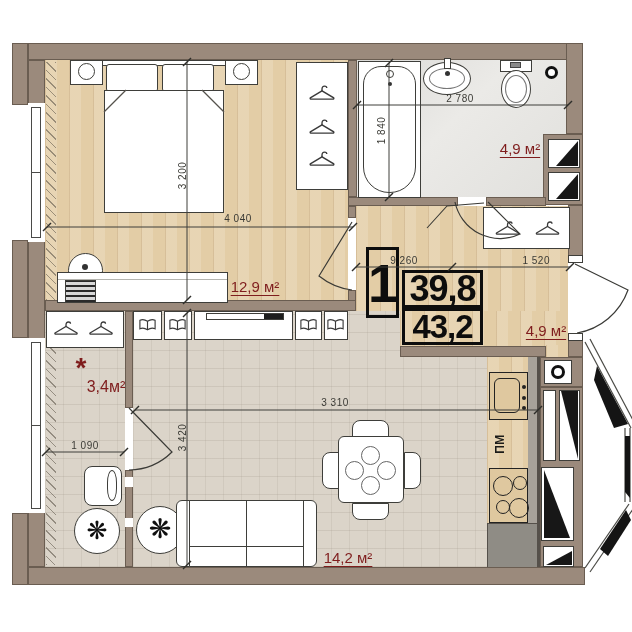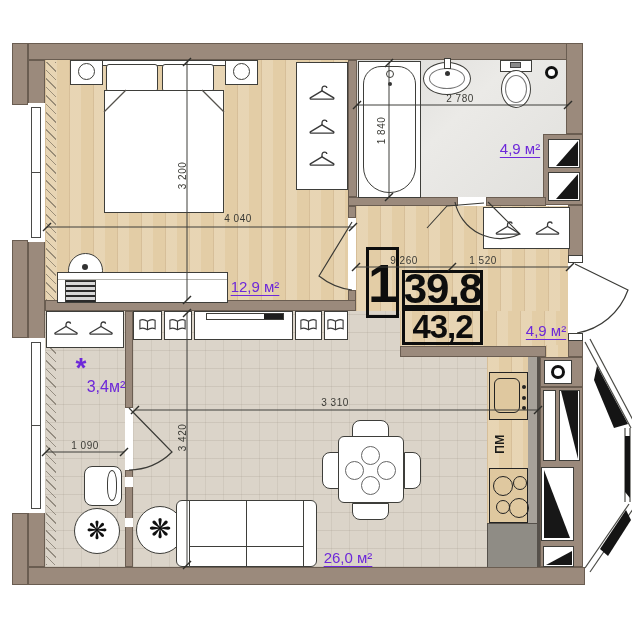--- a/index.html
+++ b/index.html
@@ -13,21 +13,21 @@
         background-image:repeating-linear-gradient(0deg,rgba(120,110,95,.14) 0 1px,transparent 1px 18px),
                          repeating-linear-gradient(90deg,rgba(120,110,95,.11) 0 1px,transparent 1px 18px);}
   .bathfloor{position:absolute;box-sizing:border-box;background-color:#ebeae7;
         background-image:linear-gradient(135deg,rgba(195,195,192,.4) 0%,rgba(255,255,255,0) 45%,rgba(200,200,196,.3) 100%);}
   .hatch{position:absolute;background:repeating-linear-gradient(45deg,rgba(90,82,70,.55) 0 1px,transparent 1px 6px);}
   .furn{position:absolute;box-sizing:border-box;background:#fff;border:1.5px solid #3e3e3a;}
   .thin{border-width:1px;}
   .gap{position:absolute;background:#fff;}
   .stampbox{position:absolute;box-sizing:border-box;border:3px solid #0d0d0d;display:flex;align-items:center;justify-content:center;
             font-weight:bold;color:#0d0d0d;letter-spacing:-1px;z-index:25;}
-  .lbl{position:absolute;font-size:15px;color:#6d28d9;text-align:center;z-index:60;white-space:nowrap;}
+  .lbl{position:absolute;font-size:15px;color:#7f1d1d;text-align:center;z-index:60;white-space:nowrap;}
   .lbl u{text-decoration:underline;text-underline-offset:3px;}
   .dim{position:absolute;font-size:10px;color:#3a3a35;text-align:center;z-index:60;white-space:nowrap;letter-spacing:.5px;}
   .rot{transform:rotate(-90deg);}
   .circle{border-radius:50%;}
   .icon{position:absolute;}
   .plant{position:absolute;color:#101010;text-align:center;z-index:22;}
   svg.ov{position:absolute;left:0;top:0;z-index:40;}
   .glz{position:absolute;box-sizing:border-box;background:#fff;border-left:1px solid #4a4a48;border-right:1px solid #4a4a48;border-top:1px solid #4a4a48;border-bottom:1px solid #4a4a48;}
 </style>
 </head>
@@ -150,21 +150,21 @@
     </svg>
   <svg class="icon" style="left:534px;top:220px;width:27px;height:16px;">
       <use href="#h"></use>
     </svg>
   <div class="furn thin" style="left:544px;top:360px;width:28px;height:24px;"></div>
   <div class="ab circle" style="left:551px;top:365px;width:14px;height:14px;background:#fff;border:3.5px solid #111;"></div>
 
   <div class="stampbox" style="left:366px;top:247px;width:33px;height:71px;font-size:54px;">
     <span>1</span>
   </div>
-  <div class="stampbox" style="left:402px;top:270px;width:81px;height:38px;font-size:42px;">
+  <div class="stampbox" style="left:402px;top:270px;width:81px;height:38px;font-size:36px;">
     <span>39,8</span>
   </div>
   <div class="stampbox" style="left:402px;top:308px;width:81px;height:37px;font-size:33px;">
     <span>43,2</span>
   </div>
 
   <div class="furn thin" style="left:133px;top:311px;width:29px;height:29px;"></div>
   <div class="furn thin" style="left:164px;top:311px;width:28px;height:29px;"></div>
   <div class="furn thin" style="left:194px;top:311px;width:99px;height:29px;"></div>
   <div class="furn thin" style="left:295px;top:311px;width:27px;height:29px;"></div>
@@ -292,28 +292,28 @@
     <g fill="#141414">
       <polygon points="597,366 628,424 614,428 594,380"></polygon>
       <polygon points="625,436 630,436 630,498 625,492"></polygon>
       <polygon points="600,549 626,510 631,520 608,556"></polygon>
     </g>
   </svg>
 
   <div class="lbl" style="left:218px;top:278px;width:74px;"><u>12,9 м²</u></div>
   <div class="lbl" style="left:496px;top:140px;width:48px;"><u>4,9 м²</u></div>
   <div class="lbl" style="left:522px;top:322px;width:48px;"><u>4,9 м²</u></div>
-  <div class="lbl" style="left:323px;top:549px;width:50px;"><u>26,0 м²</u></div>
+  <div class="lbl" style="left:323px;top:549px;width:50px;"><u>14,2 м²</u></div>
   <div class="lbl" style="left:82px;top:378px;width:48px;font-size:16px;">3,4м²</div>
   <div class="lbl" style="left:72px;top:352px;width:18px;font-size:28px;font-weight:bold;">*</div>
 
   <div class="dim" style="left:213px;top:213px;width:50px;">4 040</div>
   <div class="dim rot" style="left:160px;top:170px;width:44px;">3 200</div>
   <div class="dim" style="left:438px;top:93px;width:44px;">2 780</div>
   <div class="dim rot" style="left:359px;top:125px;width:44px;">1 840</div>
   <div class="dim" style="left:385px;top:255px;width:38px;">9 260</div>
-  <div class="dim" style="left:463px;top:255px;width:40px;">1 520</div>
+  <div class="dim" style="left:510px;top:255px;width:40px;text-align:right;">1 520</div>
   <div class="dim" style="left:313px;top:397px;width:44px;">3 310</div>
   <div class="dim rot" style="left:160px;top:432px;width:44px;">3 420</div>
   <div class="dim" style="left:64px;top:440px;width:42px;">1 090</div>
   <div class="dim rot" style="left:485px;top:437px;width:30px;font-size:12px;font-weight:bold;color:#1b1b18;">ПМ</div>
 
 </div>
 
 </body></html>

